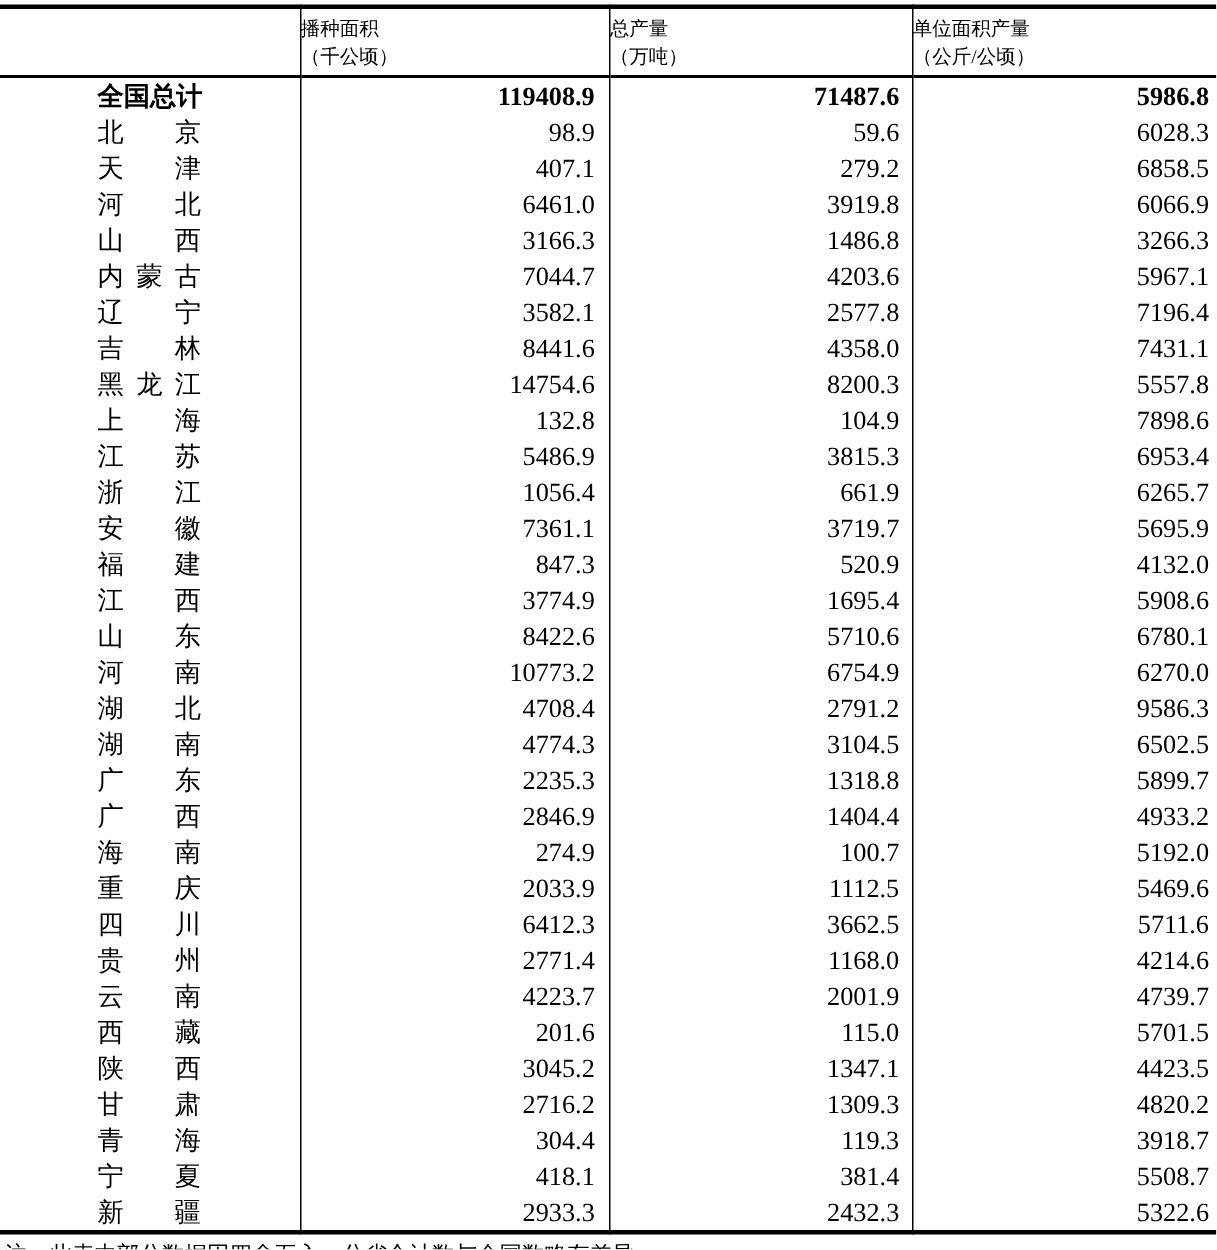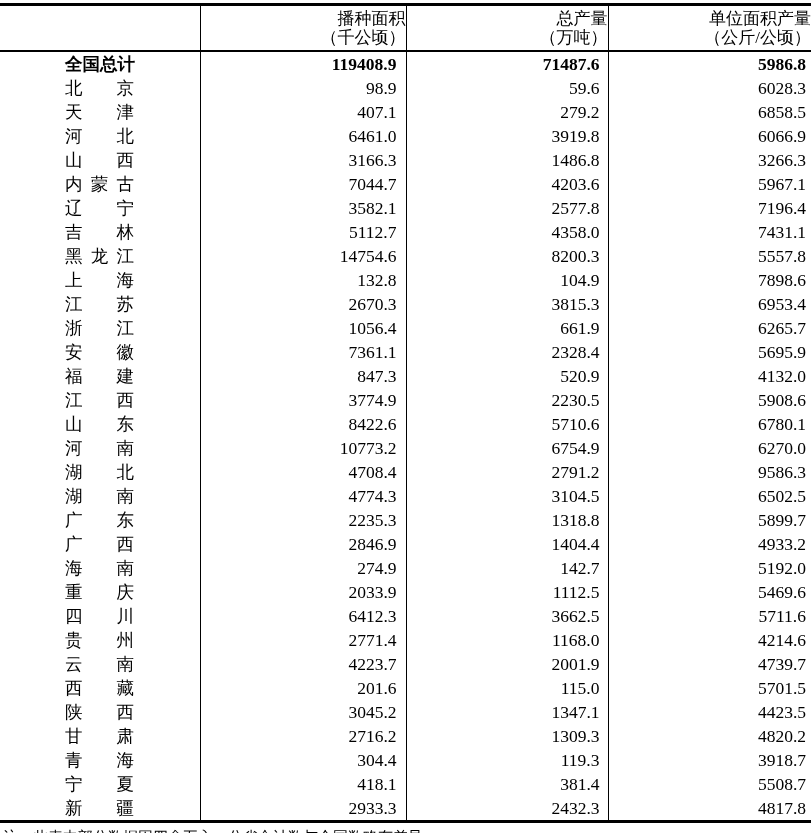--- a/index.html
+++ b/index.html
@@ -22,24 +22,24 @@
     border-bottom: 3px solid #000;
   }
   col.c-name { width: 200px; }
   col.c-v1   { width: 206px; }
   col.c-v2   { width: 202px; }
   col.c-v3   { width: 203px; }
   th, td { padding: 0; }
   thead th {
     height: 44px;
     font-weight: normal;
-    font-size: 17px;
+    font-size: 13px;
     line-height: 19px;
     vertical-align: middle;
-    text-align: right;
+    text-align: left;
     border-bottom: 2px solid #000;
   }
   thead th.vline, tbody td.vline { border-left: 1.5px solid #000; }
   tbody td {
     height: 23.65px;
     font-size: 17.5px;
     vertical-align: middle;
     white-space: nowrap;
   }
   .name-cell .name-wrap {
@@ -168,21 +168,21 @@
           <td class="num-cell vline c2">2577.8</td>
           <td class="num-cell vline c3">7196.4</td>
         </tr>
         <tr>
           <td class="name-cell">
             <span class="name-wrap">
               <span>吉</span>
               <span>林</span>
             </span>
           </td>
-          <td class="num-cell vline c1">5112.7</td>
+          <td class="num-cell vline c1">8441.6</td>
           <td class="num-cell vline c2">4358.0</td>
           <td class="num-cell vline c3">7431.1</td>
         </tr>
         <tr>
           <td class="name-cell">
             <span class="name-wrap">
               <span>黑</span>
               <span>龙</span>
               <span>江</span>
             </span>
@@ -202,21 +202,21 @@
           <td class="num-cell vline c2">104.9</td>
           <td class="num-cell vline c3">7898.6</td>
         </tr>
         <tr>
           <td class="name-cell">
             <span class="name-wrap">
               <span>江</span>
               <span>苏</span>
             </span>
           </td>
-          <td class="num-cell vline c1">2670.3</td>
+          <td class="num-cell vline c1">5486.9</td>
           <td class="num-cell vline c2">3815.3</td>
           <td class="num-cell vline c3">6953.4</td>
         </tr>
         <tr>
           <td class="name-cell">
             <span class="name-wrap">
               <span>浙</span>
               <span>江</span>
             </span>
           </td>
@@ -225,21 +225,21 @@
           <td class="num-cell vline c3">6265.7</td>
         </tr>
         <tr>
           <td class="name-cell">
             <span class="name-wrap">
               <span>安</span>
               <span>徽</span>
             </span>
           </td>
           <td class="num-cell vline c1">7361.1</td>
-          <td class="num-cell vline c2">2328.4</td>
+          <td class="num-cell vline c2">3719.7</td>
           <td class="num-cell vline c3">5695.9</td>
         </tr>
         <tr>
           <td class="name-cell">
             <span class="name-wrap">
               <span>福</span>
               <span>建</span>
             </span>
           </td>
           <td class="num-cell vline c1">847.3</td>
@@ -247,21 +247,21 @@
           <td class="num-cell vline c3">4132.0</td>
         </tr>
         <tr>
           <td class="name-cell">
             <span class="name-wrap">
               <span>江</span>
               <span>西</span>
             </span>
           </td>
           <td class="num-cell vline c1">3774.9</td>
-          <td class="num-cell vline c2">2230.5</td>
+          <td class="num-cell vline c2">1695.4</td>
           <td class="num-cell vline c3">5908.6</td>
         </tr>
         <tr>
           <td class="name-cell">
             <span class="name-wrap">
               <span>山</span>
               <span>东</span>
             </span>
           </td>
           <td class="num-cell vline c1">8422.6</td>
@@ -324,21 +324,21 @@
           <td class="num-cell vline c3">4933.2</td>
         </tr>
         <tr>
           <td class="name-cell">
             <span class="name-wrap">
               <span>海</span>
               <span>南</span>
             </span>
           </td>
           <td class="num-cell vline c1">274.9</td>
-          <td class="num-cell vline c2">142.7</td>
+          <td class="num-cell vline c2">100.7</td>
           <td class="num-cell vline c3">5192.0</td>
         </tr>
         <tr>
           <td class="name-cell">
             <span class="name-wrap">
               <span>重</span>
               <span>庆</span>
             </span>
           </td>
           <td class="num-cell vline c1">2033.9</td>
@@ -435,18 +435,18 @@
         </tr>
         <tr>
           <td class="name-cell">
             <span class="name-wrap">
               <span>新</span>
               <span>疆</span>
             </span>
           </td>
           <td class="num-cell vline c1">2933.3</td>
           <td class="num-cell vline c2">2432.3</td>
-          <td class="num-cell vline c3">4817.8</td>
+          <td class="num-cell vline c3">5322.6</td>
         </tr>
       </tbody>
   </table>
   <div class="note">注：此表中部分数据因四舍五入，分省合计数与全国数略有差异。</div>
 </div>
 
 </body></html>

